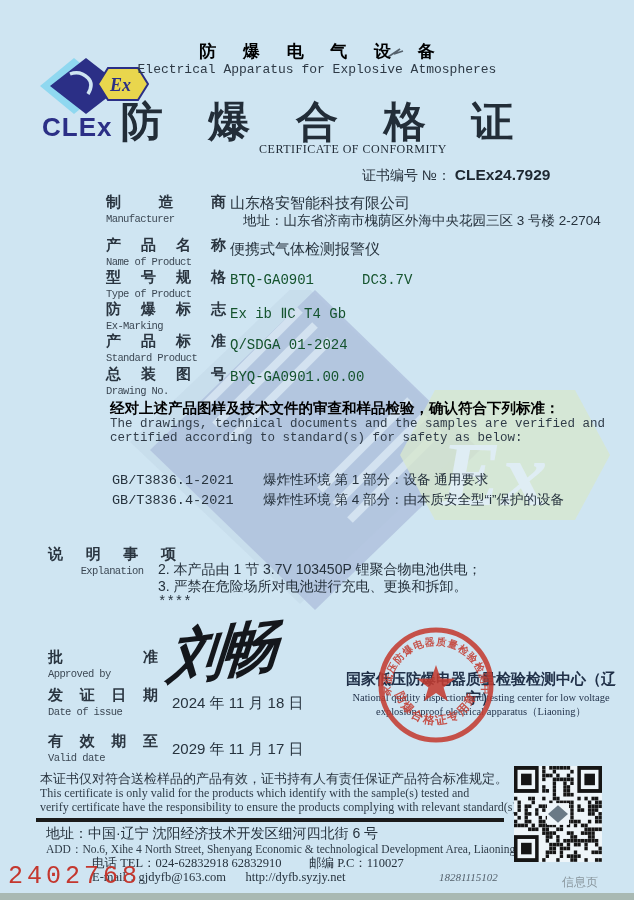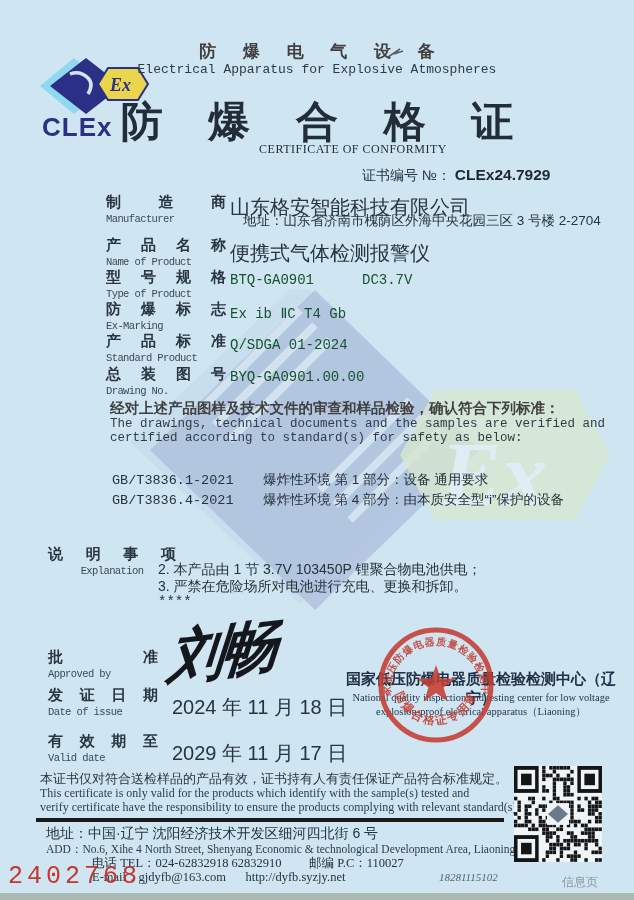--- a/index.html
+++ b/index.html
@@ -1,25 +1,25 @@
 <!DOCTYPE html>
 <html><head>
 <meta charset="utf-8">
 <style>
   html,body{margin:0;padding:0;}
   .page{position:relative;width:634px;height:900px;background:#cfe5f2;overflow:hidden;
         font-family:"Liberation Sans","DejaVu Sans",sans-serif;color:#26323d;}
   .abs{position:absolute;}
   .center{left:0;width:634px;text-align:center;}
-  .cnbold{font-weight:bold;color:#404040;}
+  .cnbold{font-weight:bold;color:#000000;}
   .mono{font-family:"Liberation Mono","DejaVu Sans Mono",monospace;}
   .serif{font-family:"Liberation Serif","DejaVu Serif",serif;}
   .jlabel{display:block;text-align:justify;text-align-last:justify;font-weight:bold;font-size:15px;color:#2a3540;}
   .enlabel{display:block;font-family:"Liberation Mono","DejaVu Sans Mono",monospace;font-size:10.5px;letter-spacing:-0.6px;color:#3c4854;margin-top:1px;}
-  .val{font-size:20px;color:#27333e;}
+  .val{font-size:15px;color:#27333e;}
   .valmono{font-family:"Liberation Mono","DejaVu Sans Mono",monospace;font-size:14px;color:#14532d;}
   .wm{opacity:0.55;}
   .divider{background:#1b1b1b;height:3.5px;}
   .bottomstrip{position:absolute;left:0;bottom:0;width:634px;height:7px;background:#a9b9b3;}
   .sig{font-size:58px;font-weight:bold;font-style:italic;color:#14171c;letter-spacing:-5px;
        transform:rotate(-7deg) skewX(-12deg);transform-origin:left center;}
 </style>
 </head>
 <body>
 

